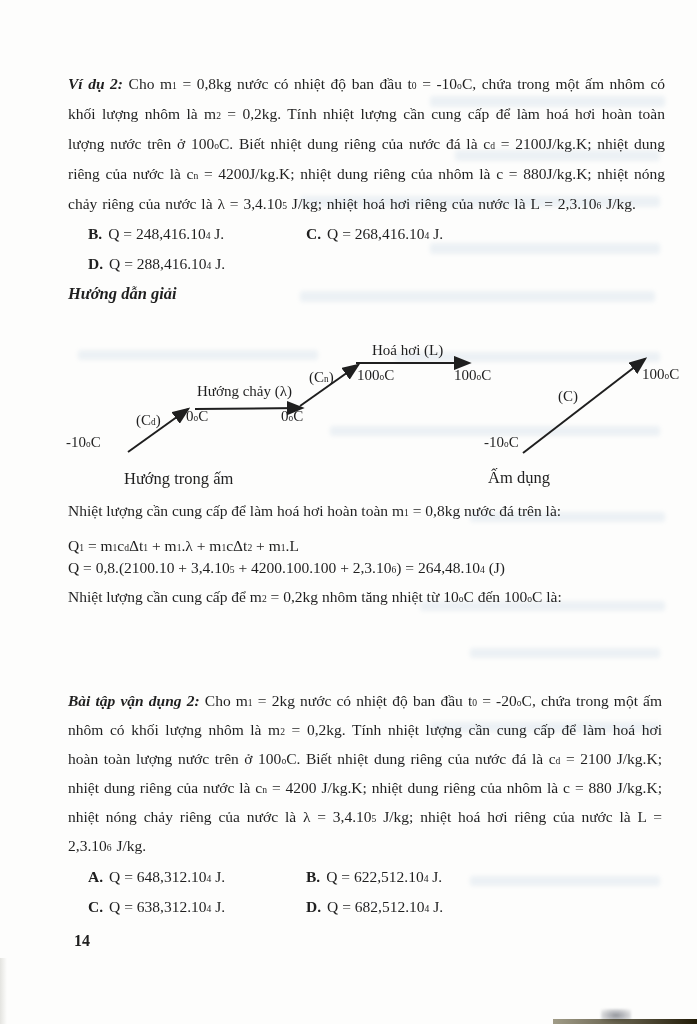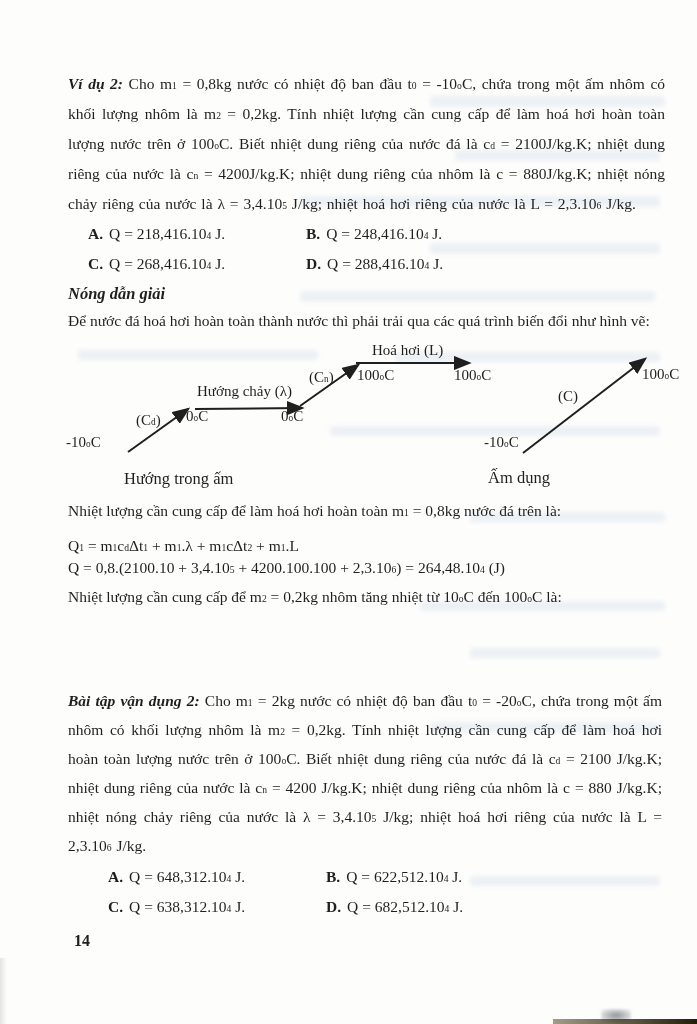--- a/index.html
+++ b/index.html
@@ -25,21 +25,21 @@
   .line {
     position:absolute; margin:0; font-size:15.5px; line-height:20px; white-space:nowrap;
   }
   .heading { position:absolute; margin:0; font-size:16.5px; line-height:22px; font-weight:bold; font-style:italic; }
   .opts {
     position:absolute; left:88px; display:grid;
     grid-template-columns:218px auto; grid-auto-rows:20px; row-gap:10px;
     font-size:15.5px; line-height:20px;
   }
   #opts1 { top:224px; }
-  #opts2 { top:867px;margin-left:20px; }
+  #opts2 { top:867px; }
   .opt b { font-weight:bold; margin-right:6px; }
   .opt { white-space:nowrap; }
   .diagram { position:absolute; left:60px; top:336px; width:632px; height:166px; font-size:15px; }
   .diagram svg { position:absolute; left:0; top:0; }
   .dlbl { position:absolute; white-space:nowrap; line-height:16px; }
   .dcap { font-size:16.5px; }
   .pagenum { position:absolute; left:74px; top:931px; font-size:16px; font-weight:bold; line-height:20px; }
   .ghost {
     position:absolute; background:var(--ghost); opacity:.13;
     filter:blur(2px); border-radius:3px; pointer-events:none;
@@ -71,28 +71,26 @@
     <div class="ghost" style="left:430px;top:722px;width:230px;height:10px;"></div>
     <div class="ghost" style="left:470px;top:876px;width:190px;height:10px;"></div>
   </div>
 
   <p class="para" id="p-example">
     <span class="b-i">Ví dụ 2:</span>
     <span>Cho m<sub>1</sub> = 0,8kg nước có nhiệt độ ban đầu t<sub>0</sub> = -10<sup>o</sup>C, chứa trong một ấm nhôm có khối lượng nhôm là m<sub>2</sub> = 0,2kg. Tính nhiệt lượng cần cung cấp để làm hoá hơi hoàn toàn lượng nước trên ở 100<sup>o</sup>C. Biết nhiệt dung riêng của nước đá là c<sub>d</sub> = 2100J/kg.K; nhiệt dung riêng của nước là c<sub>n</sub> = 4200J/kg.K; nhiệt dung riêng của nhôm là c = 880J/kg.K; nhiệt nóng chảy riêng của nước là λ = 3,4.10<sup>5</sup> J/kg; nhiệt hoá hơi riêng của nước là L = 2,3.10<sup>6</sup> J/kg.</span>
   </p>
 
   <div class="opts" id="opts1">
-    <div class="opt"><b>A.</b><span>Q = 218,416.10<sup>4</sup> J.</span></div>
     <div class="opt"><b>B.</b><span>Q = 248,416.10<sup>4</sup> J.</span></div>
     <div class="opt"><b>C.</b><span>Q = 268,416.10<sup>4</sup> J.</span></div>
     <div class="opt"><b>D.</b><span>Q = 288,416.10<sup>4</sup> J.</span></div>
   </div>
 
-  <h3 class="heading" style="left:68px;top:283px;position:absolute;">Nóng dẫn giải</h3>
-  <p class="line" style="left:68px;top:311px;">Để nước đá hoá hơi hoàn toàn thành nước thì phải trải qua các quá trình biến đổi như hình vẽ:</p>
+  <h3 class="heading" style="left:68px;top:283px;position:absolute;">Hướng dẫn giải</h3>
 
   <div class="diagram">
     <svg width="632" height="166" viewBox="0 0 632 166">
       <defs>
         <marker id="arrow" viewBox="0 0 10 8" markerWidth="9" markerHeight="7.2" refX="8.5" refY="4" orient="auto">
           <path d="M0,0 L10,4 L0,8 Z" fill="#1f1f1f"></path>
         </marker>
       </defs>
       <g stroke="#1f1f1f" stroke-width="2">
         <line x1="68" y1="116" x2="128" y2="73" marker-end="url(#arrow)"></line>

